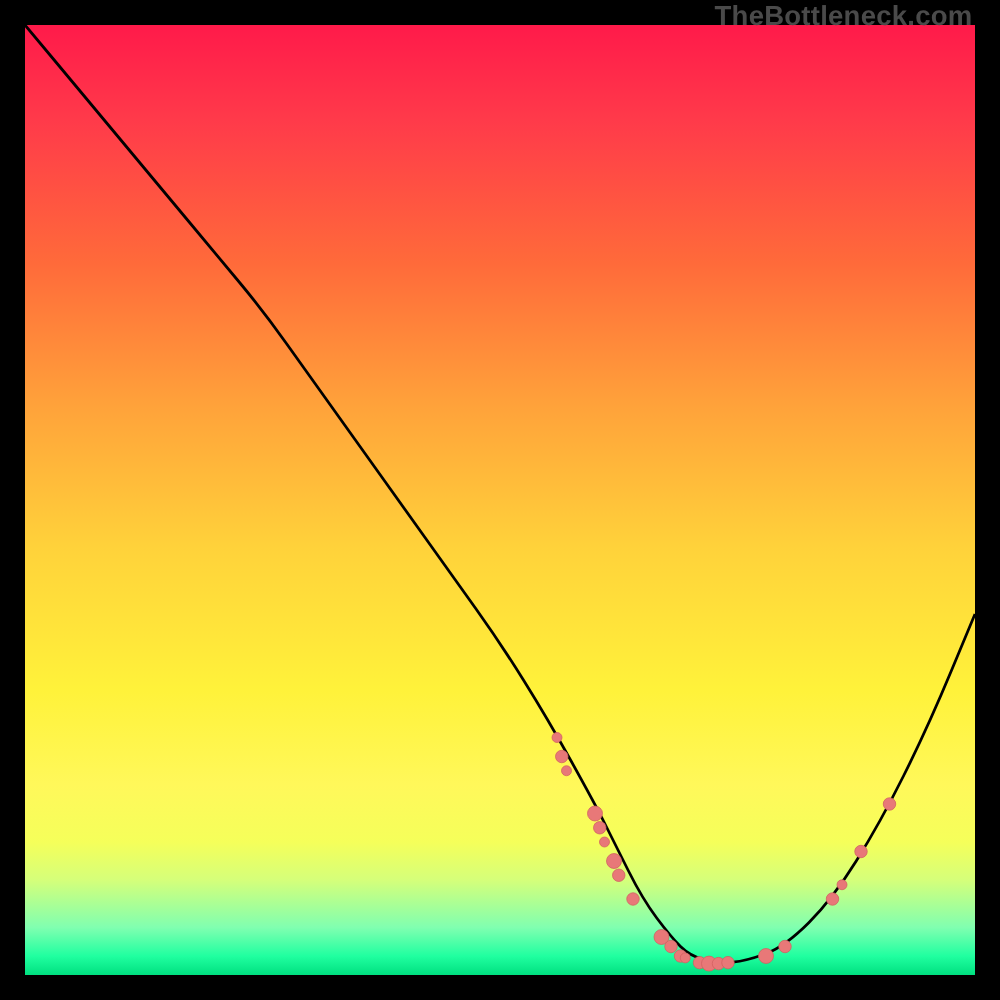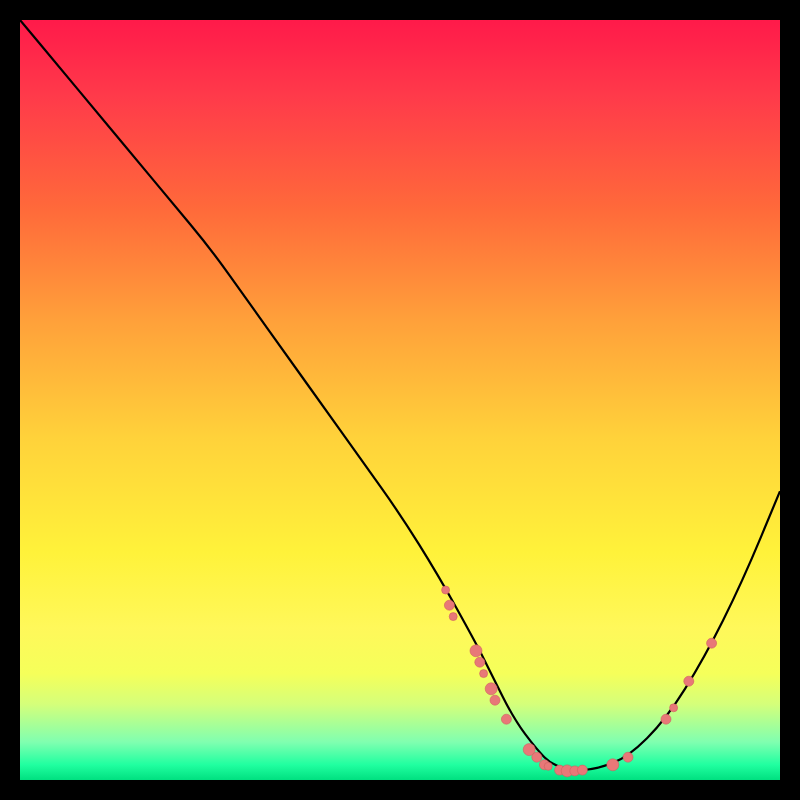--- a/index.html
+++ b/index.html
@@ -61,20 +61,21 @@
     left: 0;
     top: 0;
     width: 100%;
     height: 100%;
   }
 </style>
 </head>
 <body>
 
 <div class="frame">
+  <div class="watermark">TheBottleneck.com</div>
   <div class="plot-area">
     <div class="gradient-bg"></div>
     <svg class="curve" viewBox="0 0 760 760" preserveAspectRatio="none">
       <path id="curve-path" fill="none" stroke-width="2.2" d="M 0 0 Q 0 0 19 22.80000000000001 Q 38 45.60000000000002 57 68.40000000000003 Q 76 91.20000000000005 95 114.00000000000006 Q 114 136.80000000000007 133 159.60000000000002 Q 152 182.39999999999998 171 205.2 Q 190 228 209 254.6 Q 228 281.2 247 307.79999999999995 Q 266 334.4 285 361 Q 304 387.6 323 414.20000000000005 Q 342 440.8 361 467.4 Q 380 494 399 524.4 Q 418.00000000000006 554.8 437 589 Q 456 623.2 463.6 638.4000000000001 Q 471.2 653.6 482.6 676.4000000000001 Q 494 699.2 505.40000000000003 714.4000000000001 Q 516.8000000000001 729.6 524.4000000000001 737.2 Q 532 744.8 543.4 747.8399999999999 Q 554.8 750.88 566.2 749.74 Q 577.6 748.6 592.8 742.9000000000001 Q 608 737.2 627 718.2 Q 646 699.2 665 668.8 Q 684 638.4 703 600.4 Q 722 562.4 741 516.8 T 760 471.2" stroke="#000000"></path>
       <g id="markers">
           <circle cx="425.6" cy="570" r="4" fill="#e87878" stroke="#d06060" stroke-width="0.6"></circle>
           <circle cx="429.4" cy="585.2" r="5" fill="#e87878" stroke="#d06060" stroke-width="0.6"></circle>
           <circle cx="433.2" cy="596.6" r="4" fill="#e87878" stroke="#d06060" stroke-width="0.6"></circle>
           <circle cx="456" cy="630.8" r="6" fill="#e87878" stroke="#d06060" stroke-width="0.6"></circle>
           <circle cx="459.8" cy="642.2" r="5" fill="#e87878" stroke="#d06060" stroke-width="0.6"></circle>

